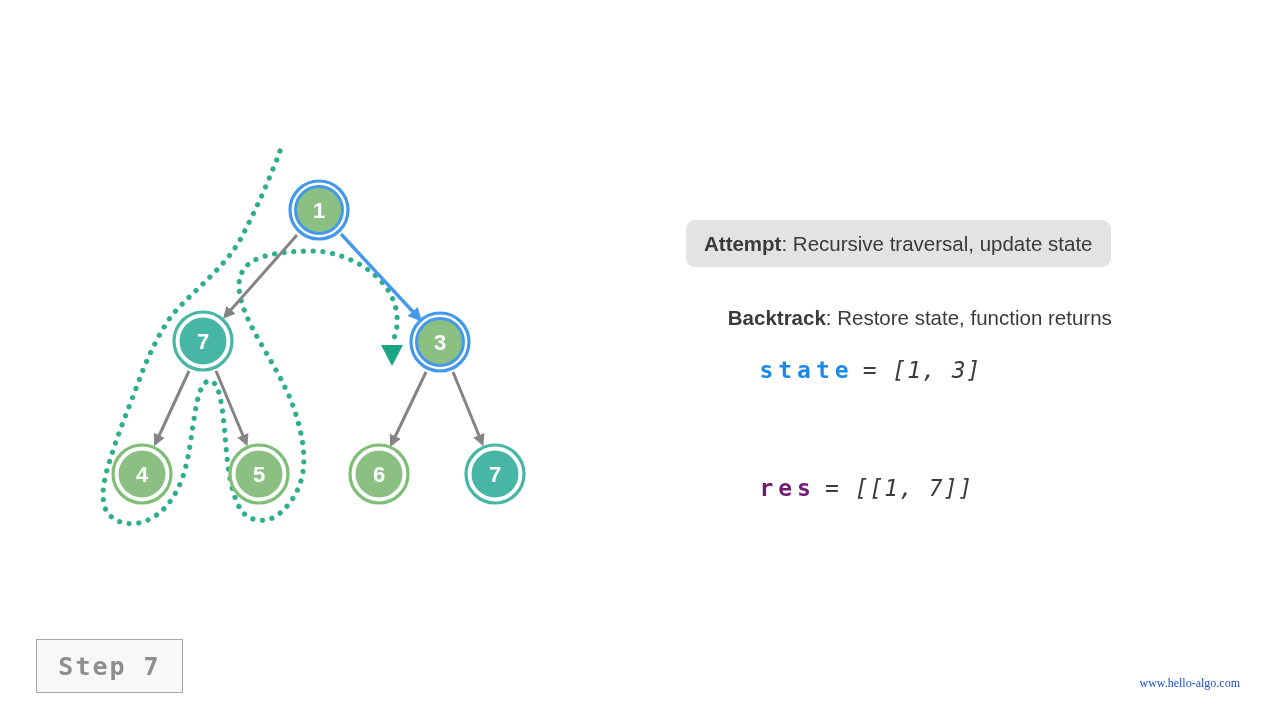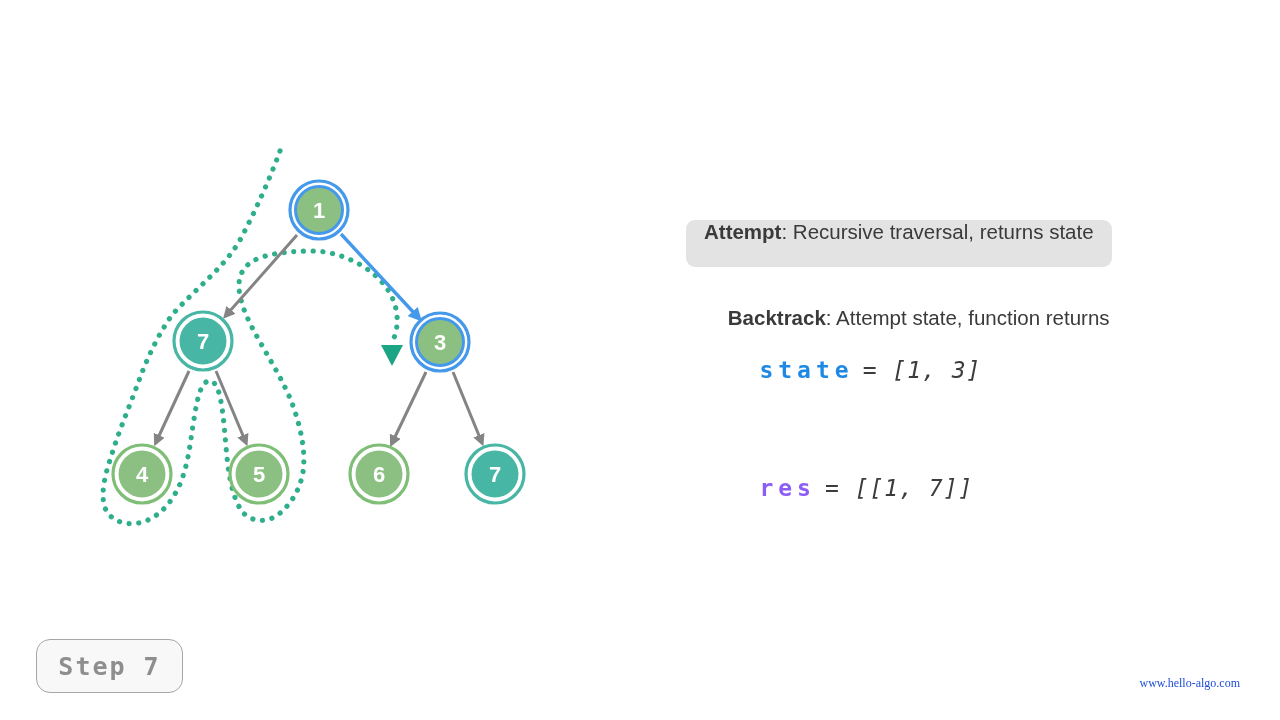--- a/index.html
+++ b/index.html
@@ -27,44 +27,44 @@
   .node.active .disk { fill:#8CC083; stroke:#4599EB; }
   .nlabel {
     fill:#ffffff; font-size:22px; font-weight:bold; text-anchor:middle;
     font-family:"Liberation Sans", sans-serif;
   }
 
   
   .banner {
     position:absolute; left:686px; top:220px; height:47px;
     background:#E3E3E3; border-radius:9px;
-    display:flex; align-items:flex-start; padding:0 18px;
+    display:flex; align-items:center; padding:0 18px;
     font-size:20.5px; color:#3A3A3A; white-space:pre;
   }
   .textline {
     position:absolute; left:705px; top:282px;
     font-size:20.5px; color:#3A3A3A; white-space:pre;
   }
   .bold { font-weight:bold; }
   .code {
     position:absolute; left:704px;
     font-family:"DejaVu Sans Mono", monospace;
     font-size:23px; color:#3C3C3C; white-space:pre;
   }
   .code.path-line { top:331px; }
   .code.res-line  { top:449px; }
   .code .var { font-weight:bold; letter-spacing:5px; }
   .code .var.blue { color:#1E88E5; }
-  .code .var.teal { color:#8b5cf6; }
+  .code .var.teal { color:#701a75; }
   .code .val { margin-left:9px; letter-spacing:1px;font-style:italic; }
 
   
   .stepbox {
     position:absolute; left:36px; top:639px; width:145px; height:52px;
-    background:#F8F8F8; border:1.6px solid #A6A6A6; border-radius:14px;
+    background:#F8F8F8; border:1.6px solid #A6A6A6; border-radius:0;
     display:flex; align-items:center; justify-content:center;
     font-family:"DejaVu Sans Mono", monospace; font-size:25px;
     font-weight:bold; color:#8E8E8E; letter-spacing:2px; white-space:pre;
   }
 
   
   .watermark {
     position:absolute; right:40px; top:676px;
     font-family:Liberation Serif, serif;
     font-size:12px; color:#1d4ed8;
@@ -157,25 +157,25 @@
     </g>
 
     <g class="node visited" transform="translate(495,474)">
       <circle class="ring" r="29"></circle>
       <circle class="disk" r="23.5"></circle>
       <text class="nlabel" y="8">7</text>
     </g>
   </svg>
 
   <div class="banner">
-    <span class="bold">Attempt</span><span>: Recursive traversal, returns state</span>
+    <span class="bold">Attempt</span><span>: Recursive traversal, update state</span>
   </div>
 
   <div class="textline">
-    <span class="bold">Backtrack</span><span>: Attempt state, function returns</span>
+    <span class="bold">Backtrack</span><span>: Restore state, function returns</span>
   </div>
 
   <div class="code path-line">
     <span class="var blue">state</span><span class="val">= [1, 3]</span>
   </div>
 
   <div class="code res-line">
     <span class="var teal">res</span><span class="val">= [[1, 7]]</span>
   </div>
 

